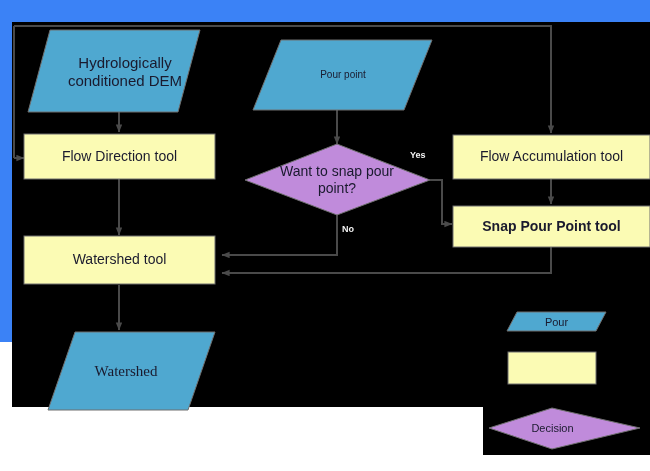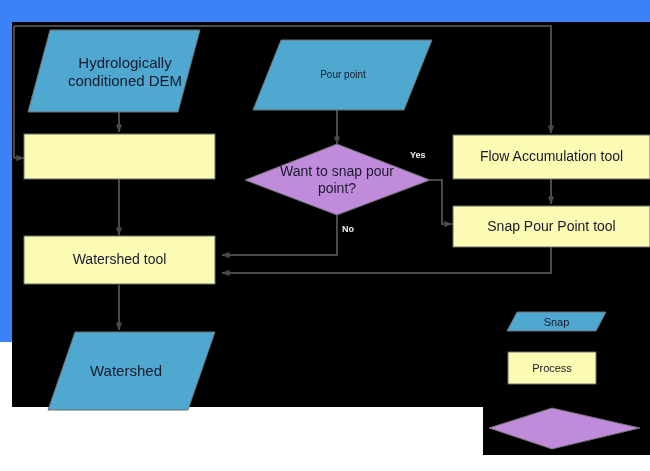--- a/index.html
+++ b/index.html
@@ -78,48 +78,51 @@
 
   <div class="node" style="left:48px;top:34px;width:140px;height:76px;font-size:15px;
               justify-content:flex-start;padding-left:14px;">
     <span>Hydrologically conditioned DEM</span>
   </div>
 
   <div class="node" style="left:265px;top:42px;width:156px;height:66px;font-size:10px;">
     <span>Pour point</span>
   </div>
 
+  <div class="node" style="left:24px;top:134px;width:191px;height:45px;font-size:14px;">
+    <span>Flow Direction tool</span>
+  </div>
 
   <div class="node" style="left:453px;top:135px;width:197px;height:44px;font-size:14px;text-align:center;">
     <span>Flow Accumulation tool</span>
   </div>
 
   <div class="node" style="left:267px;top:152px;width:140px;height:56px;font-size:14px;">
     <span>Want to snap pour point?</span>
   </div>
 
-  <div class="node" style="left:453px;top:206px;width:197px;height:41px;font-size:14px;">
+  <div class="node" style="left:453px;top:206px;width:197px;height:41px;font-size:14px;font-weight:bold;">
     <span>Snap Pour Point tool</span>
   </div>
 
   <div class="node" style="left:24px;top:236px;width:191px;height:48px;font-size:14px;">
     <span>Watershed tool</span>
   </div>
 
-  <div class="node" style="left:48px;top:332px;width:156px;height:78px;font-size:15px;">
+  <div class="node" style="left:48px;top:332px;width:156px;height:78px;font-size:15px;font-family:Liberation Serif, serif;">
     <span>Watershed</span>
   </div>
 
   <div class="lbl" style="left:410px;top:150px;">
     <span>Yes</span>
   </div>
   <div class="lbl" style="left:303px;top:224px;margin-left:39px;">
     <span>No</span>
   </div>
 
   <div class="legend-text" style="left:507px;top:312px;width:99px;height:19px;">
-    <span>Snap</span>
+    <span>Pour</span>
   </div>
-  <div class="legend-text" style="left:508px;top:352px;width:88px;height:32px;">
-    <span>Process</span>
+  <div class="legend-text" style="left:489px;top:414px;width:127px;height:28px;">
+    <span>Decision</span>
   </div>
 
 </div>
 
 </body></html>

